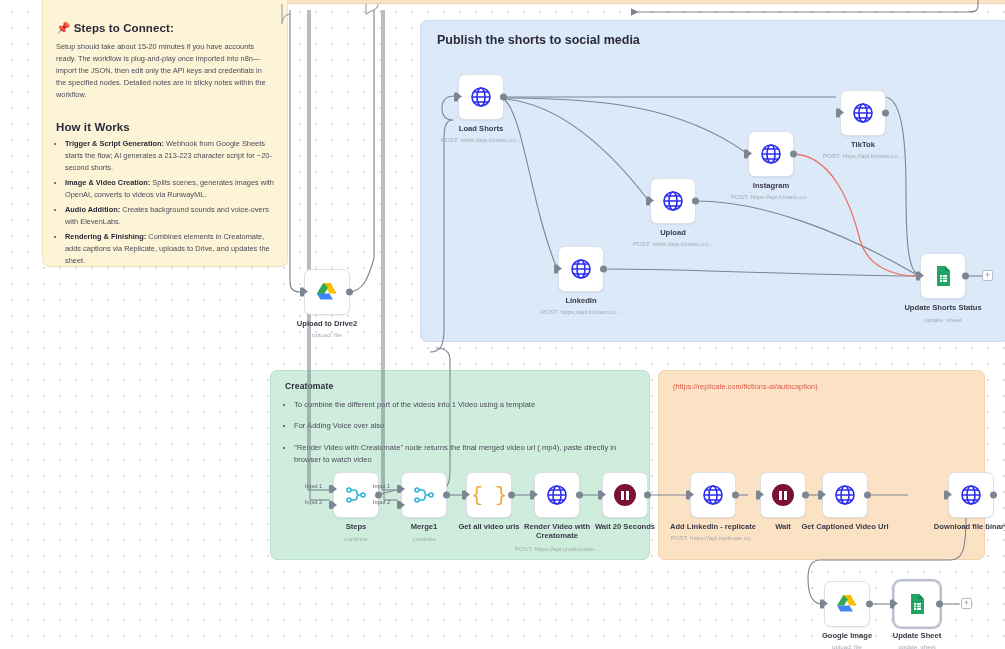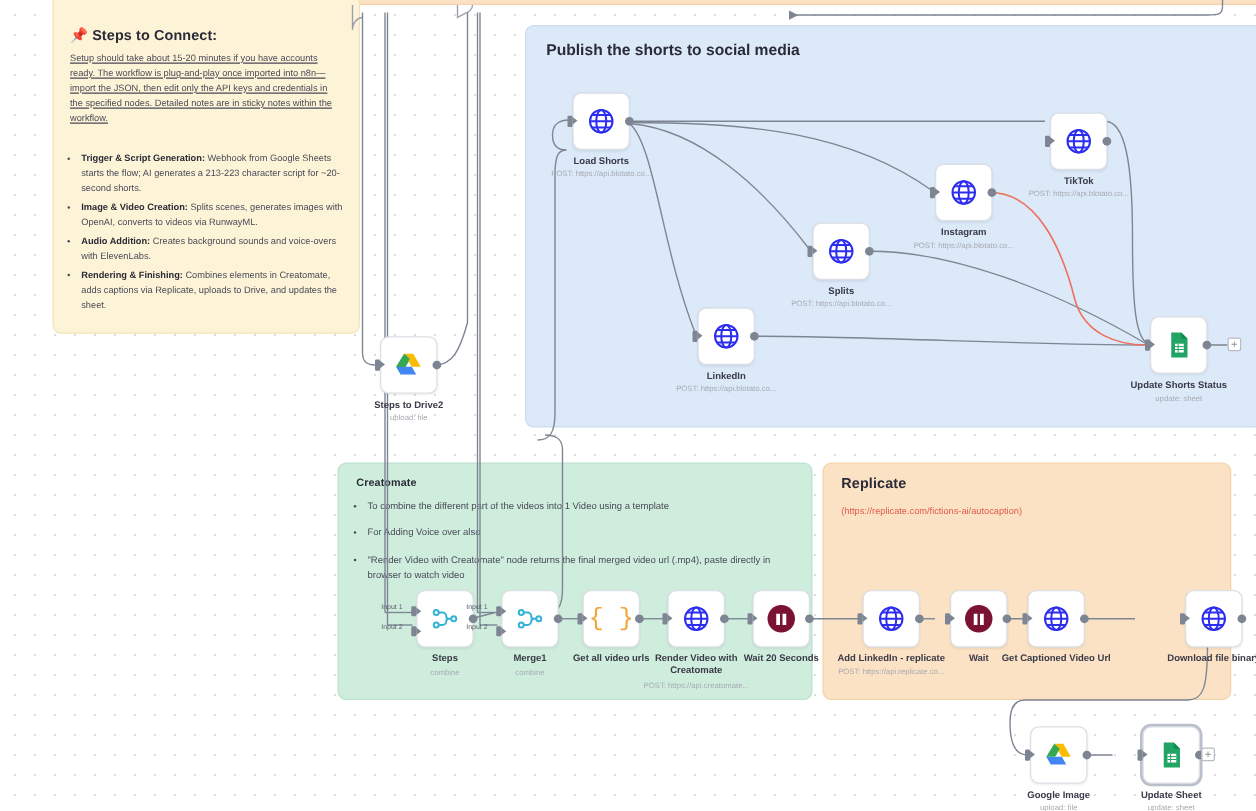--- a/index.html
+++ b/index.html
@@ -32,21 +32,21 @@
   .sticky-green  { background: #cfeddd; border: 1px solid #bbe2cd; }
 
   .sticky h3 {
     font-size: 11.5px; font-weight: bold; color: #2b2b38;
     margin-bottom: 6px; letter-spacing: .1px;
   }
   .sticky h2 {
     font-size: 13px; font-weight: bold; color: #2b2b38;
     margin-bottom: 7px; letter-spacing: .1px;
   }
-  .sticky p  { font-size: 7.4px; color: #4a4a58; line-height: 1.62; text-decoration: underline; }
+  .sticky p  { font-size: 7.4px; color: #4a4a58; line-height: 1.62; }
   .sticky ul { margin: 0 0 0 9px; }
   .sticky li { font-size: 7.4px; color: #4a4a58; line-height: 1.62; margin-bottom: 3px; }
   .sticky li b, .sticky p b { color: #2b2b38; }
   .sticky .sp { height: 13px; }
   .linktext { color: #e05b4b; font-size: 7.4px; line-height: 1.55; }
 
   .greenlist li { margin-bottom: 9px; font-size: 7.6px; }
   .bluepanel-title { font-size: 12.5px; font-weight: bold; color: #2b2b38; }
 
   
@@ -150,20 +150,21 @@
   <div class="sticky sticky-orange" style="left:120px; top:-14px; width:950px; height:18px; padding:0;"></div>
 
   <div class="sticky sticky-yellow" style="left:42px; top:-40px; width:246px; height:307px; padding:12px 13px;">
     <div style="height:48px;"></div>
     <h3>
       <span style="color:#e0548a;">📌</span>
       <span>Steps to Connect:</span>
     </h3>
     <p>Setup should take about 15-20 minutes if you have accounts ready. The workflow is plug-and-play once imported into n8n—import the JSON, then edit only the API keys and credentials in the specified nodes. Detailed notes are in sticky notes within the workflow.</p>
     <div class="sp" style="height:20px;"></div>
+    <h3 style="margin-bottom:5px;">How it Works</h3>
     <ul>
       <li>
         <b>Trigger &amp; Script Generation:</b><span> Webhook from Google Sheets starts the flow; AI generates a 213-223 character script for ~20-second shorts.</span>
       </li>
       <li>
         <b>Image &amp; Video Creation:</b><span> Splits scenes, generates images with OpenAI, converts to videos via RunwayML.</span>
       </li>
       <li>
         <b>Audio Addition:</b><span> Creates background sounds and voice-overs with ElevenLabs.</span>
       </li>
@@ -181,21 +182,20 @@
   <div class="sticky sticky-green" style="left:270px; top:370px; width:380px; height:190px; padding:10px 14px;">
     <h3 style="font-size:8.6px; margin-bottom:8px;">Creatomate</h3>
     <ul class="greenlist">
       <li>To combine the different part of the videos into 1 Video using a template</li>
       <li>For Adding Voice over also</li>
       <li>"Render Video with Creatomate" node returns the final merged video url (.mp4), paste directly in browser to watch video</li>
     </ul>
   </div>
 
   <div class="sticky sticky-orange" style="left:658px; top:370px; width:327px; height:190px; padding:10px 14px;">
-    <h2 style="font-size:11.5px; margin-bottom:10px;">Replicate</h2>
     <div class="linktext">(https://replicate.com/fictions-ai/autocaption)</div>
   </div>
 
   <svg id="wires">
     <defs>
       <marker id="arrowL" markerWidth="7" markerHeight="7" refX="6" refY="3.5" orient="auto">
         <path d="M7,0 L7,7 L0,3.5 z" fill="#7d8592"></path>
       </marker>
     </defs>
     <g fill="none" stroke="#7d8592" stroke-width="1.1">
@@ -312,21 +312,21 @@
   <div class="nodewrap" style="left:650px; top:178px;">
     <div class="node">
       <span class="port-in"></span>
       <svg class="ico globe" viewBox="0 0 24 24" fill="none" stroke="currentColor" stroke-width="1.6">
         <circle cx="12" cy="12" r="9"></circle>
           <ellipse cx="12" cy="12" rx="4" ry="9"></ellipse>
           <path d="M3 12h18M4.5 7h15M4.5 17h15"></path>
       </svg>
       <span class="port-out"></span>
     </div>
-    <div class="node-label">Splits</div>
+    <div class="node-label">Upload</div>
     <div class="node-sub" style="top:62px;">POST: https://api.blotato.co...</div>
   </div>
 
   <div class="nodewrap" style="left:558px; top:246px;">
     <div class="node">
       <span class="port-in"></span>
       <svg class="ico globe" viewBox="0 0 24 24" fill="none" stroke="currentColor" stroke-width="1.6">
         <circle cx="12" cy="12" r="9"></circle>
           <ellipse cx="12" cy="12" rx="4" ry="9"></ellipse>
           <path d="M3 12h18M4.5 7h15M4.5 17h15"></path>
@@ -359,21 +359,21 @@
     <div class="node">
       <span class="port-in"></span>
       <svg class="ico" viewBox="0 0 24 24">
         <path d="M8.4 3h7.2l6 10.4h-7.2z" fill="#fbbc04"></path>
         <path d="M8.4 3L2 13.4l3.6 6.2L12 9.2z" fill="#34a853" transform="translate(0,0)"></path>
         <path d="M2 13.4h12.4L18 19.6H5.6z" fill="#4285f4"></path>
         <path d="M8.4 3L2 13.4h7.2L12.8 7z" fill="#34a853"></path>
       </svg>
       <span class="port-out"></span>
     </div>
-    <div class="node-label">Steps to Drive2</div>
+    <div class="node-label">Upload to Drive2</div>
     <div class="node-sub" style="top:62px;">upload: file</div>
   </div>
 
   <div class="nodewrap" style="left:333px; top:472px;">
     <div class="node">
       <span class="port-in-a"></span>
       <span class="port-in-b"></span>
       <svg class="ico merge-ico" viewBox="0 0 24 24" fill="none" stroke="currentColor" stroke-width="1.6">
         <circle cx="5" cy="7" r="2"></circle>
           <circle cx="5" cy="17" r="2"></circle>
@@ -500,21 +500,21 @@
         <path d="M8.4 3h7.2l6 10.4h-7.2z" fill="#fbbc04"></path>
         <path d="M2 13.4h12.4L18 19.6H5.6z" fill="#4285f4"></path>
         <path d="M8.4 3L2 13.4h7.2L12.8 7z" fill="#34a853"></path>
       </svg>
       <span class="port-out"></span>
     </div>
     <div class="node-label">Google Image</div>
     <div class="node-sub" style="top:62px;">upload: file</div>
   </div>
 
-  <div class="nodewrap" style="left:914px; top:581px;">
+  <div class="nodewrap" style="left:894px; top:581px;">
     <div class="node selected">
       <span class="port-in"></span>
       <svg class="ico" viewBox="0 0 24 24">
         <path d="M6 2h8l5 5v15H6z" fill="#21a464"></path>
         <path d="M14 2l5 5h-5z" fill="#0f8c4e"></path>
         <rect x="9" y="11" width="7" height="7" fill="#fff"></rect>
         <path d="M9 13.3h7M9 15.6h7M11.5 11v7" stroke="#21a464" stroke-width=".8"></path>
       </svg>
       <span class="port-out"></span>
     </div>

